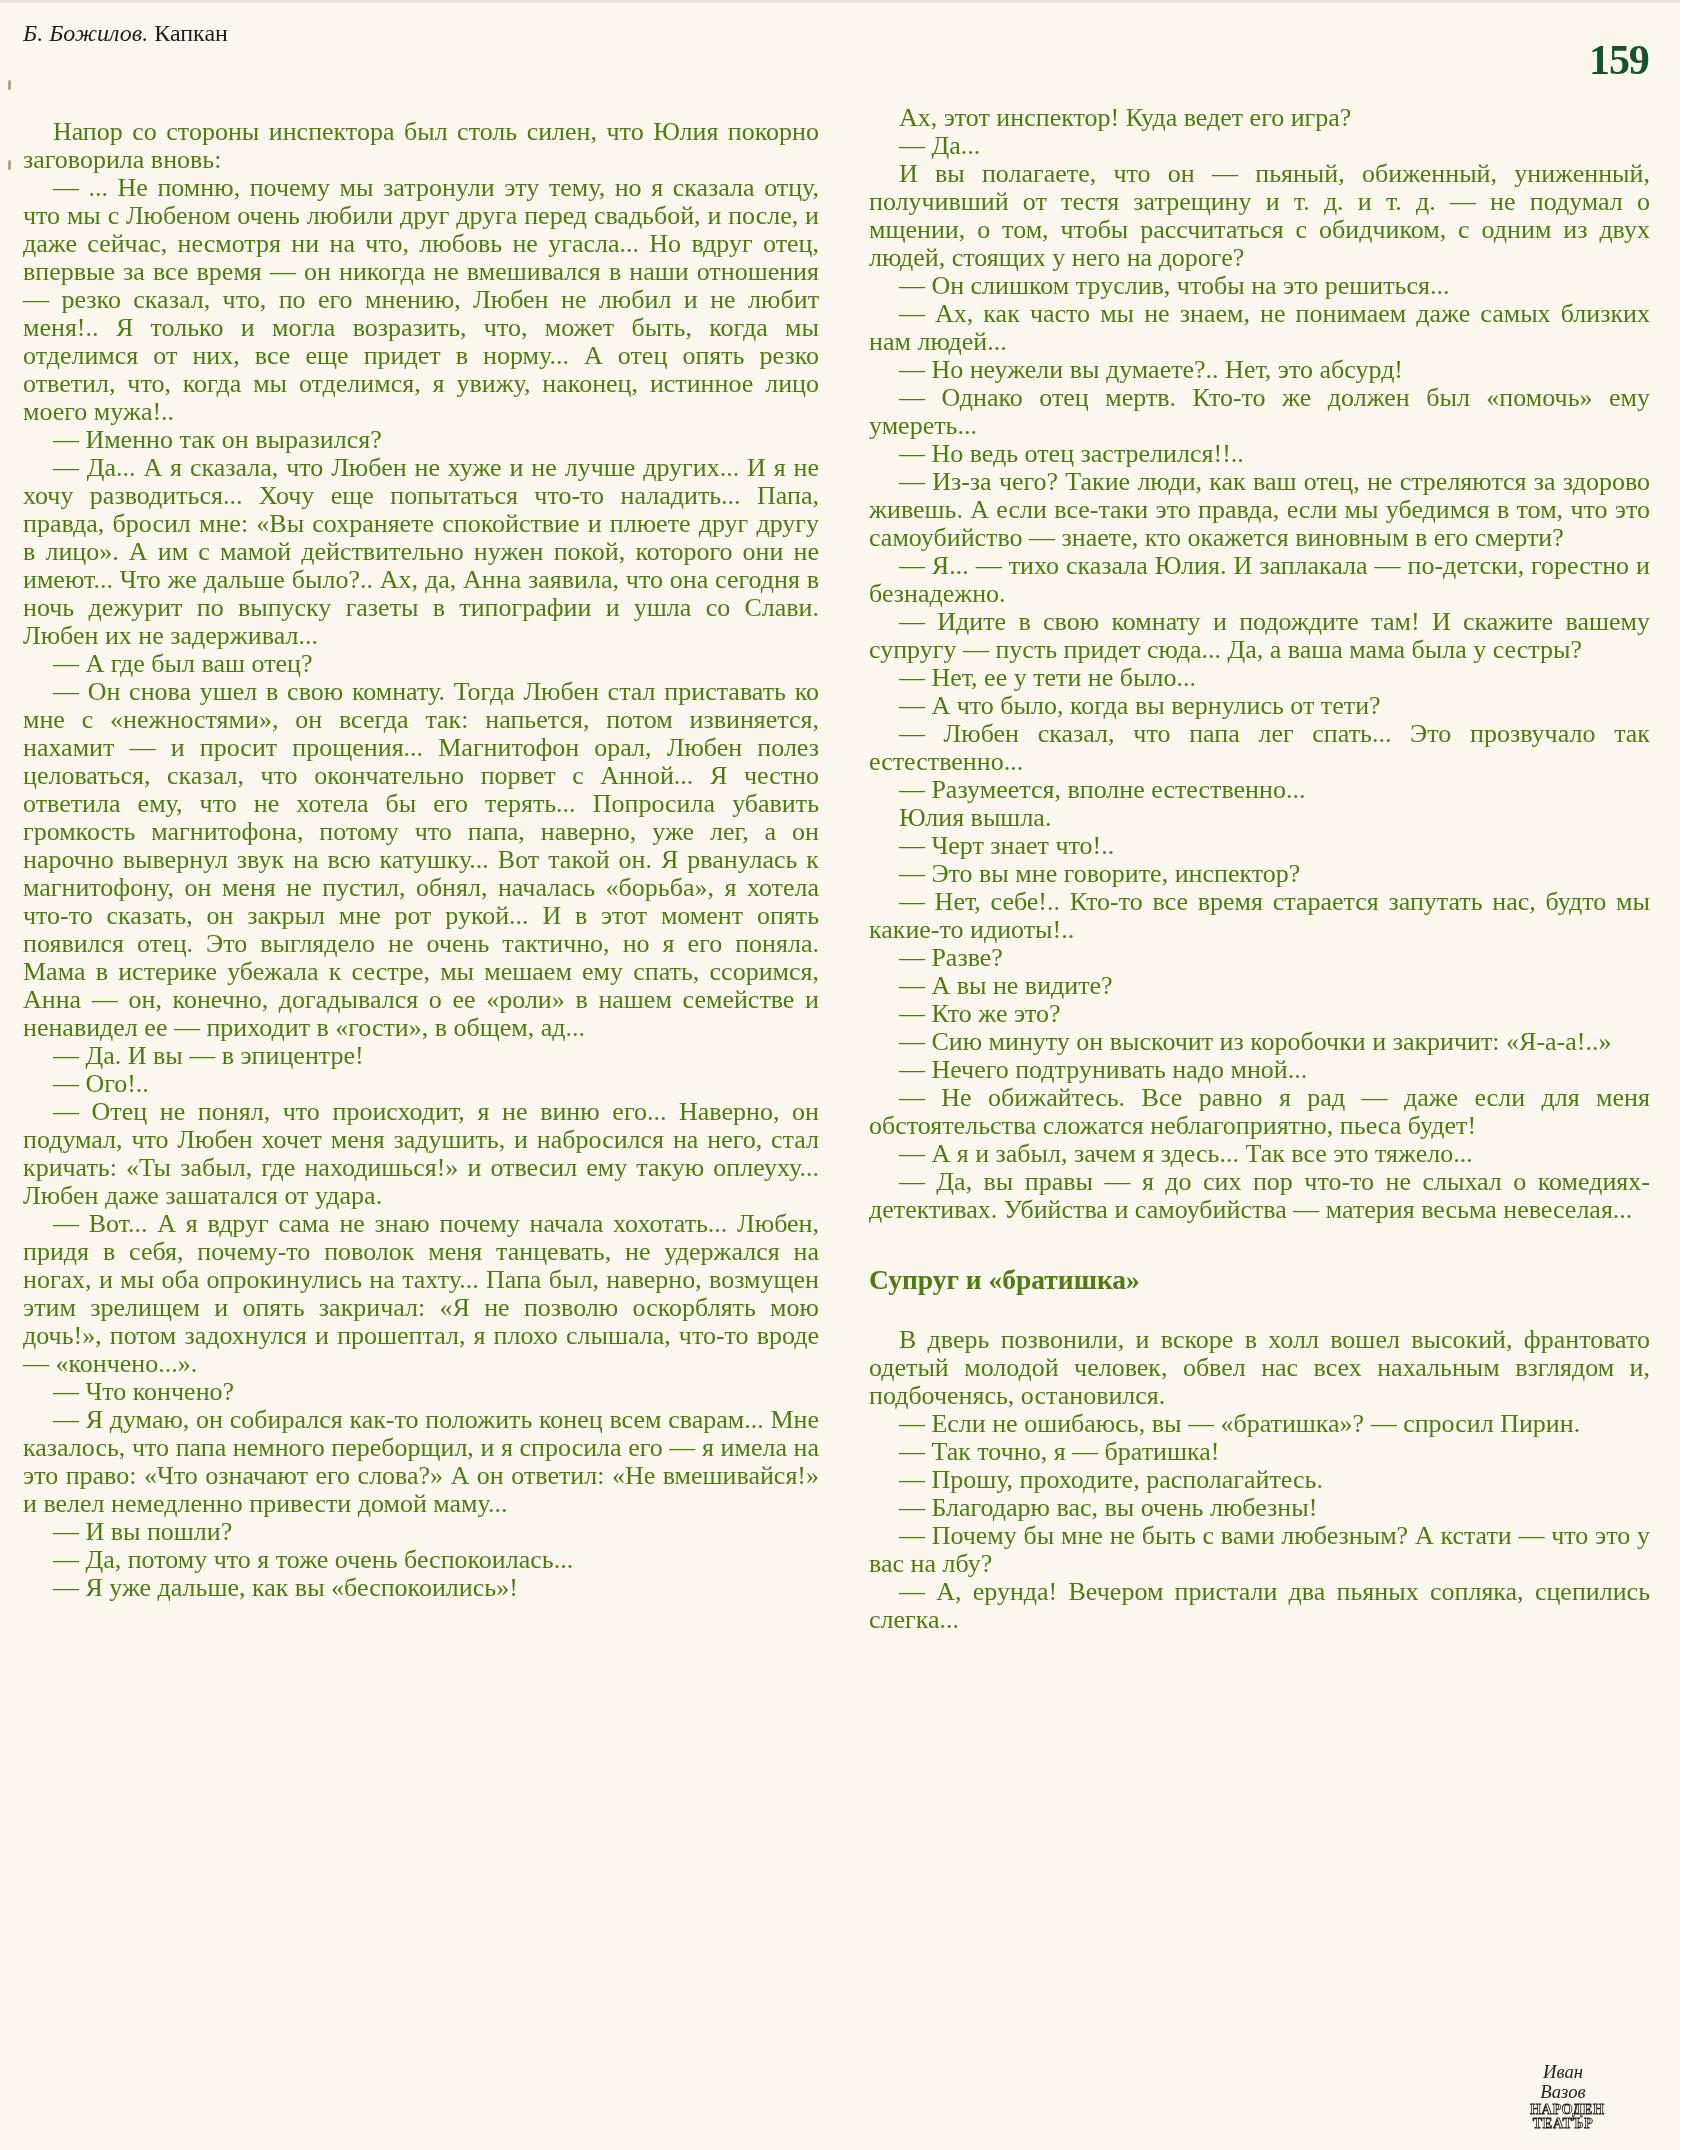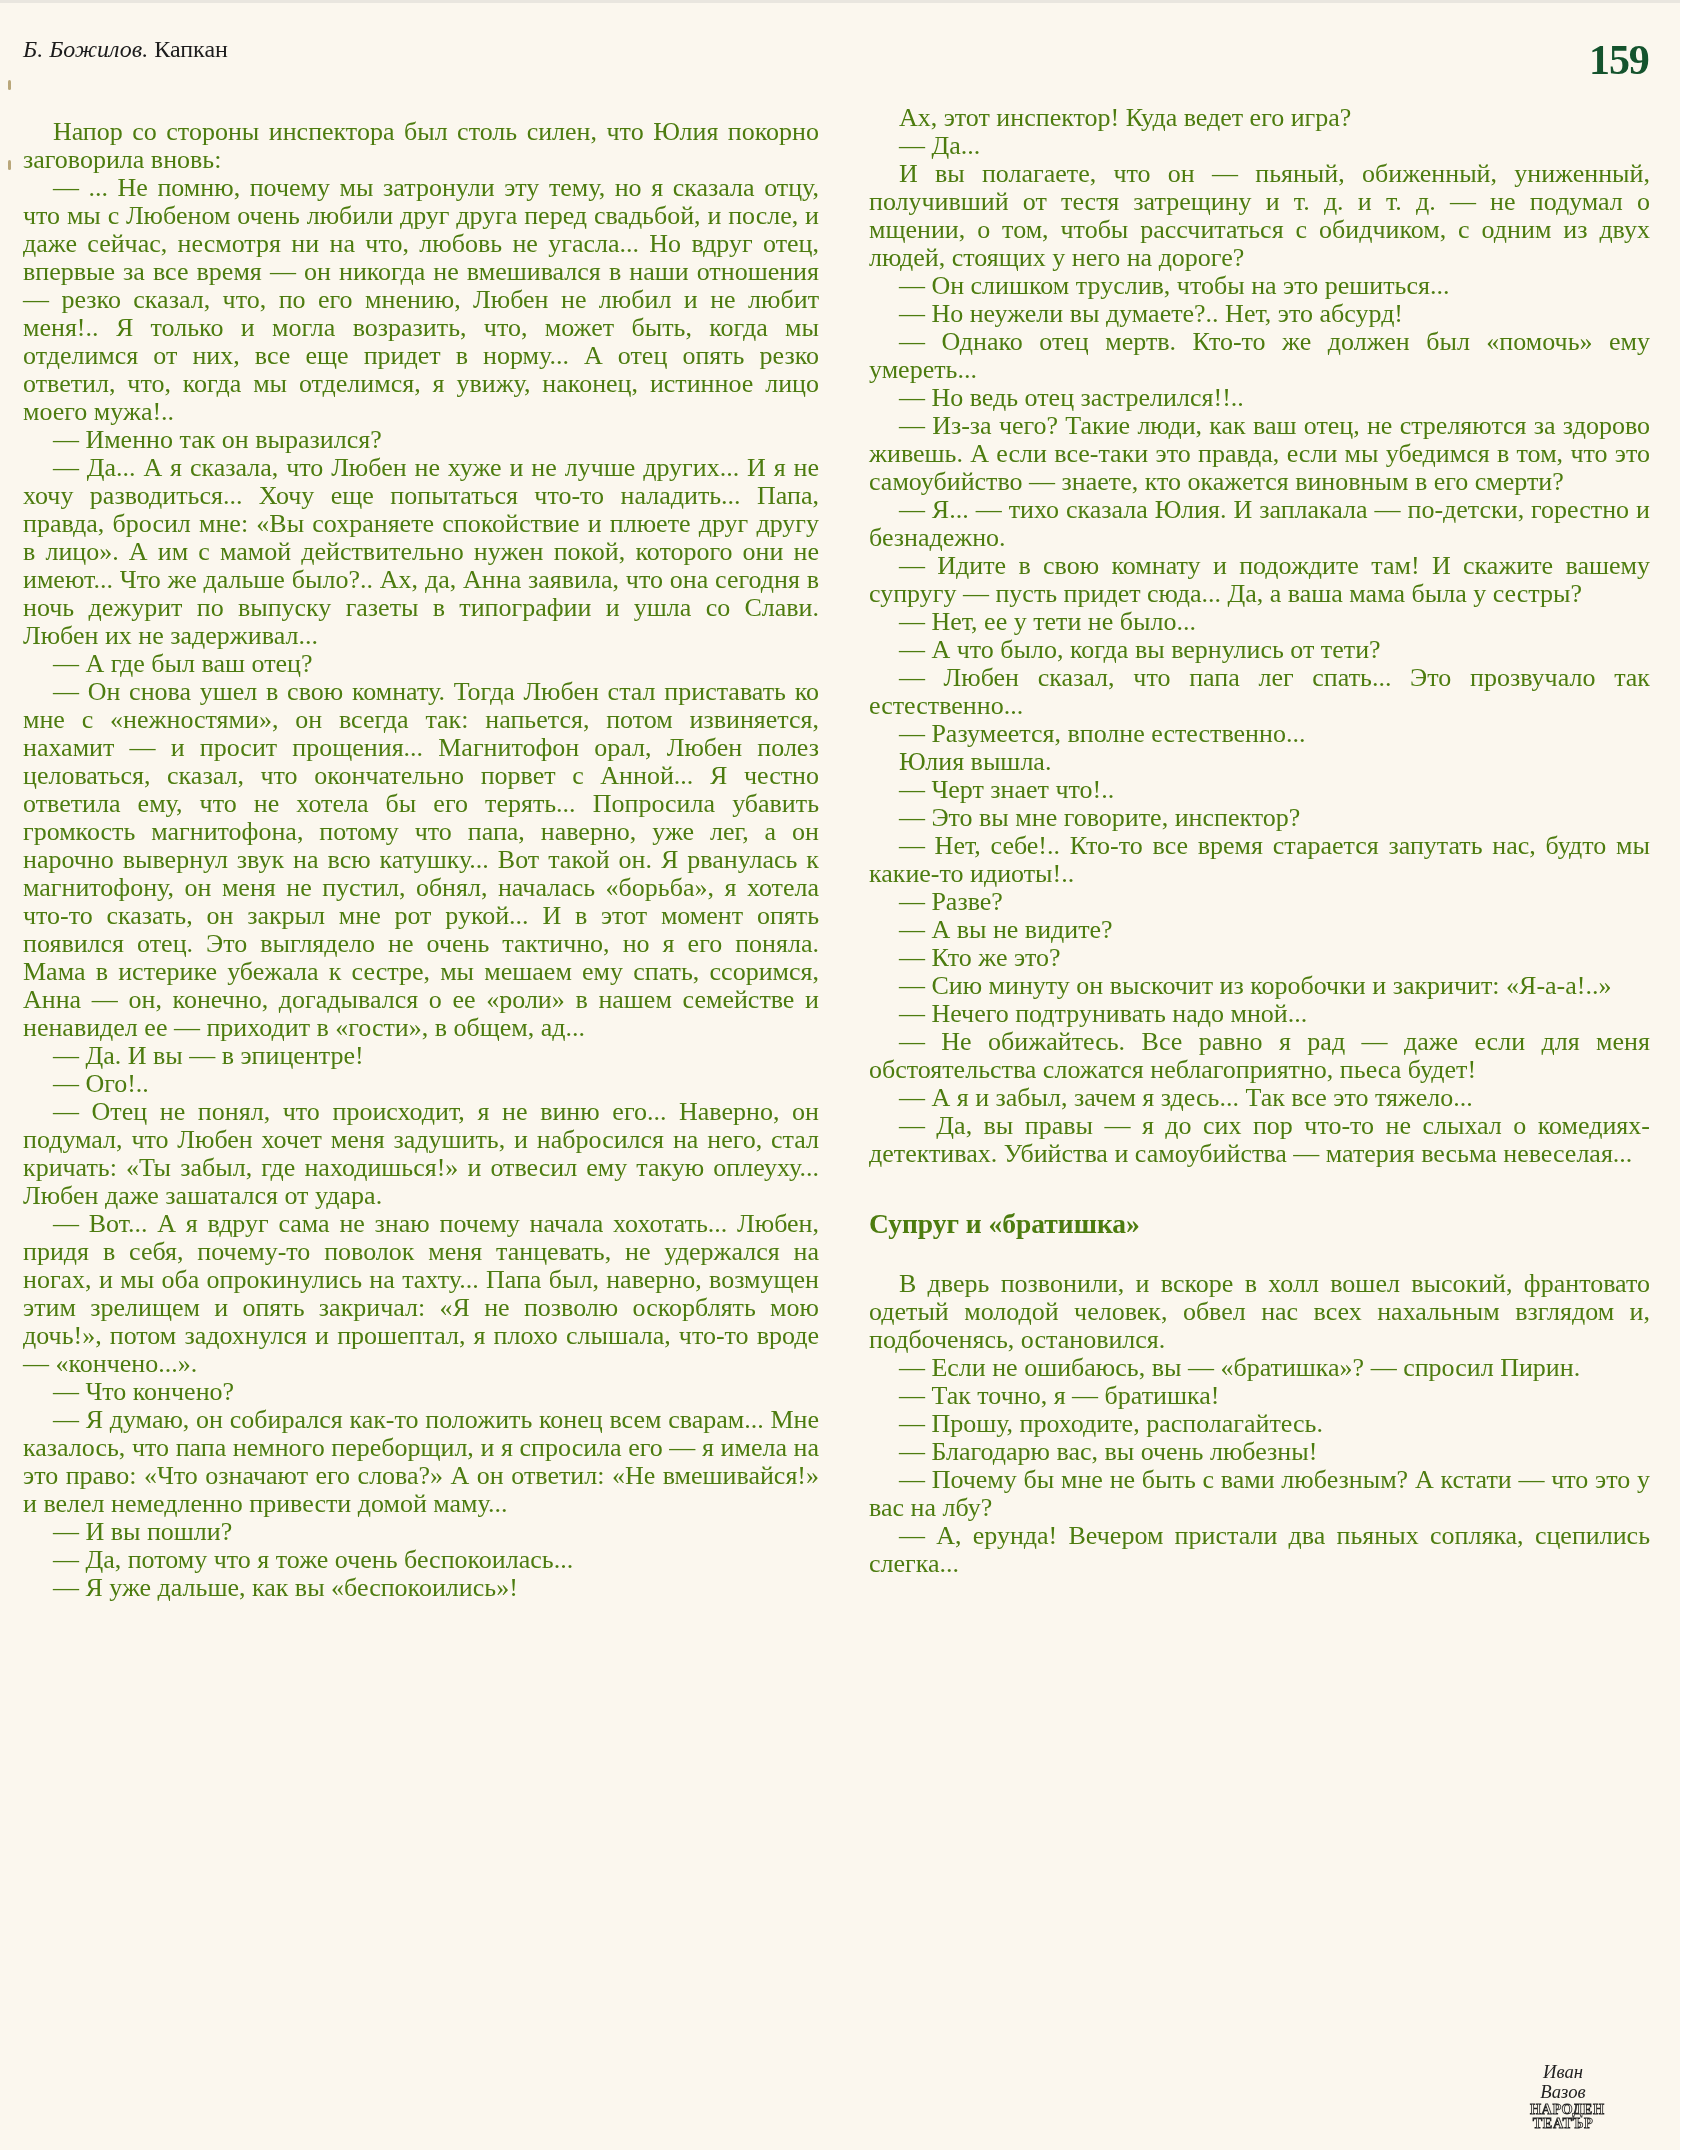--- a/index.html
+++ b/index.html
@@ -6,21 +6,21 @@
     body {
       width: 1702px; height: 2151px; background: #ffffff;
       position: relative; overflow: hidden;
     }
     .paper {
       position: absolute; left: 0; top: 0; width: 1680px; height: 2151px;
       background: #fbf7ee;
       border-top: 3.3px solid #e9e6df;
     }
     .header-left {
-      position: absolute; left: 23px; top: 33px;
+      position: absolute; left: 23px; top: 17px;
       font-family: "Liberation Serif", serif; font-size: 24px; color: #1d1d1d;
     }
     .header-left .author { font-style: italic; }
     .page-num {
       position: absolute; left: 1589px; top: 33px;
       font-family: "Liberation Serif", serif; font-weight: bold; font-size: 42px; color: #14532d;
       letter-spacing: -1.1px;
     }
     .col {
       position: absolute; top: 115px;
@@ -73,20 +73,21 @@
       <p>— Да, потому что я тоже очень беспокоилась...</p>
       <p>— Я уже дальше, как вы «беспокоились»!</p>
     </div>
 
   <div class="col right" id="col-right">
     <div id="col-right-body">
         <p>Ах, этот инспектор! Куда ведет его игра?</p>
         <p>— Да...</p>
         <p>И вы полагаете, что он — пьяный, обиженный, униженный, получивший от тестя затрещину и т. д. и т. д. — не подумал о мщении, о том, чтобы рассчитаться с обидчиком, с одним из двух людей, стоящих у него на дороге?</p>
         <p>— Он слишком труслив, чтобы на это решиться...</p>
+        <p>— Ах, как часто мы не знаем, не понимаем даже самых близких нам людей...</p>
         <p>— Но неужели вы думаете?.. Нет, это абсурд!</p>
         <p>— Однако отец мертв. Кто-то же должен был «помочь» ему умереть...</p>
         <p>— Но ведь отец застрелился!!..</p>
         <p>— Из-за чего? Такие люди, как ваш отец, не стреляются за здорово живешь. А если все-таки это правда, если мы убедимся в том, что это самоубийство — знаете, кто окажется виновным в его смерти?</p>
         <p>— Я... — тихо сказала Юлия. И заплакала — по-детски, горестно и безнадежно.</p>
         <p>— Идите в свою комнату и подождите там! И скажите вашему супругу — пусть придет сюда... Да, а ваша мама была у сестры?</p>
         <p>— Нет, ее у тети не было...</p>
         <p>— А что было, когда вы вернулись от тети?</p>
         <p>— Любен сказал, что папа лег спать... Это прозвучало так естественно...</p>
         <p>— Разумеется, вполне естественно...</p>

